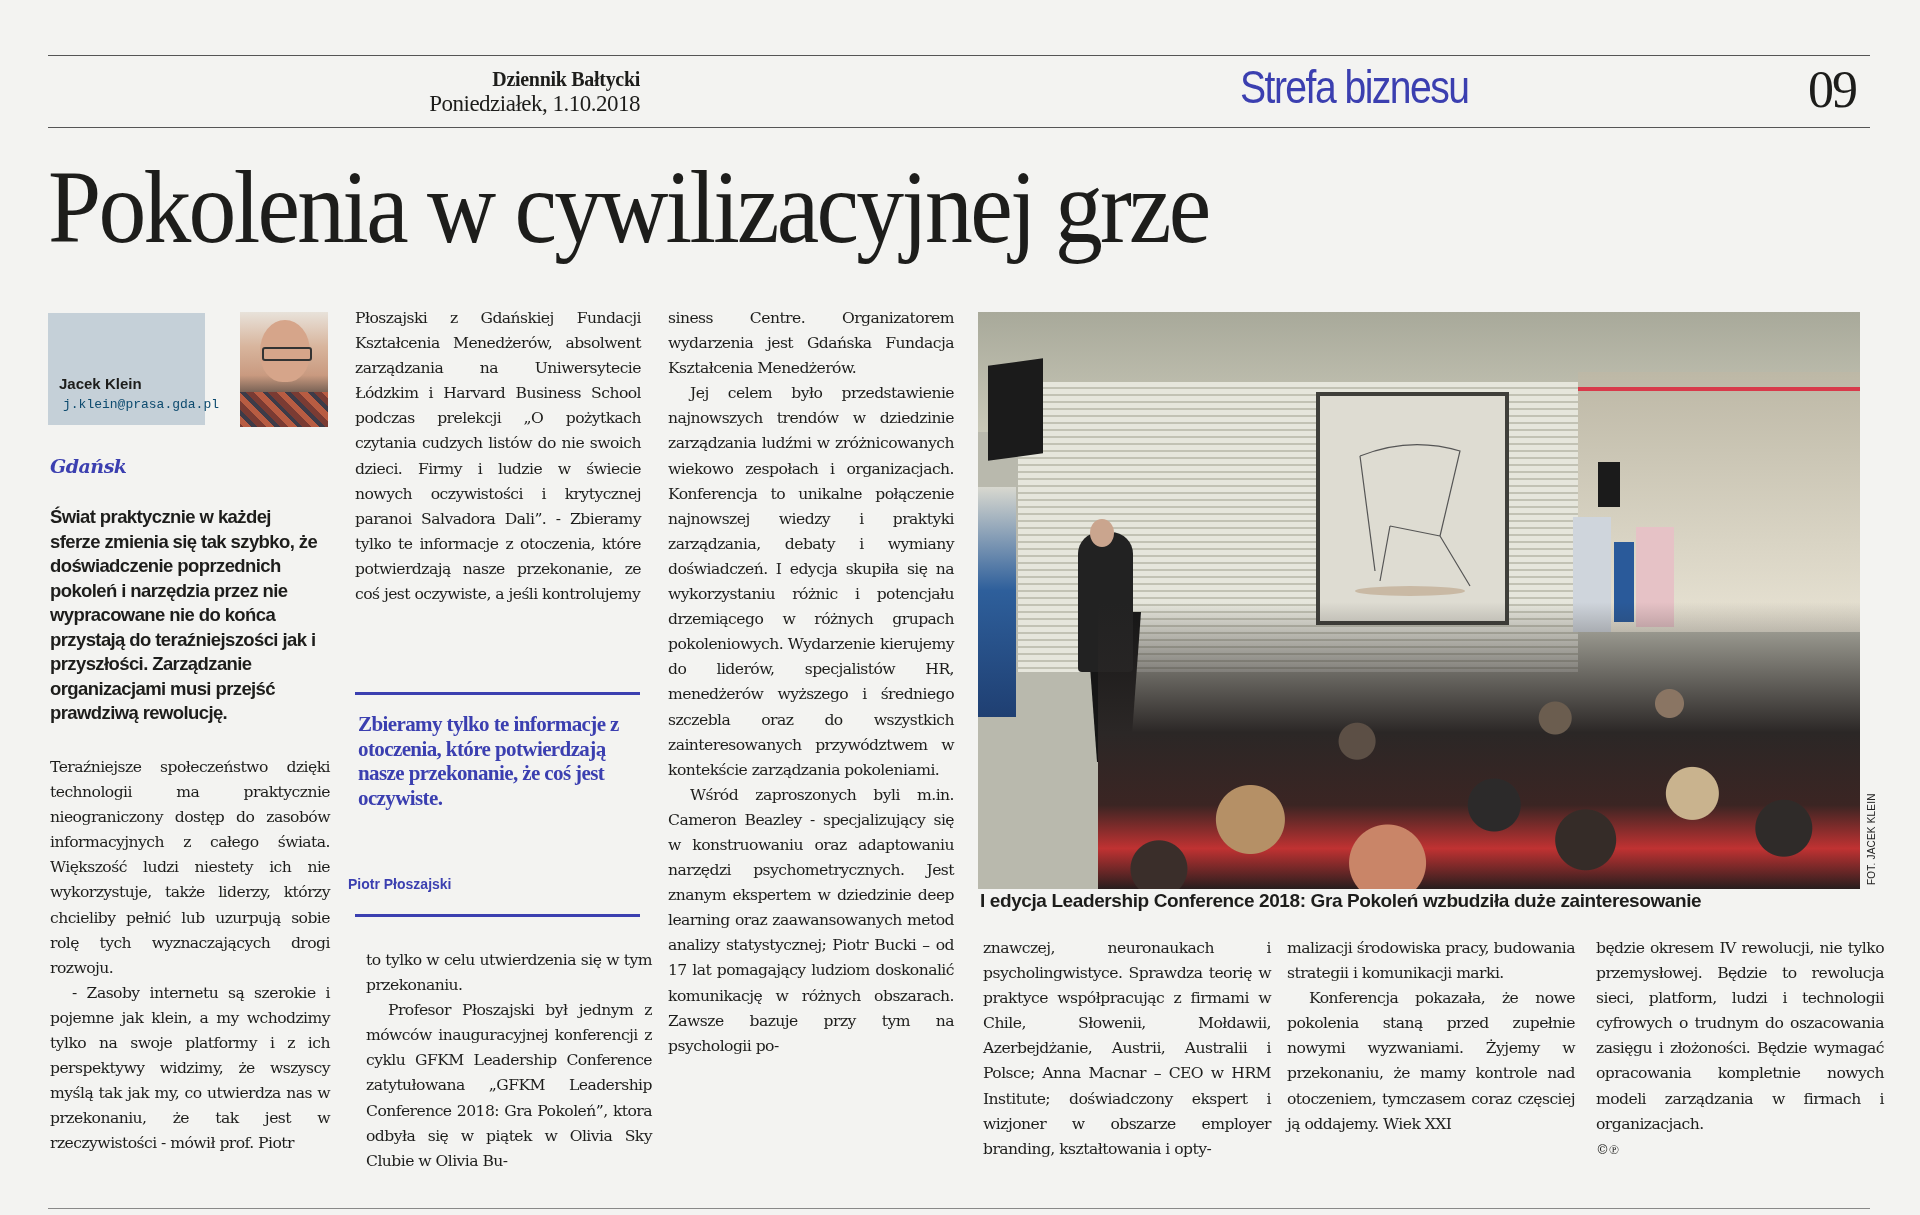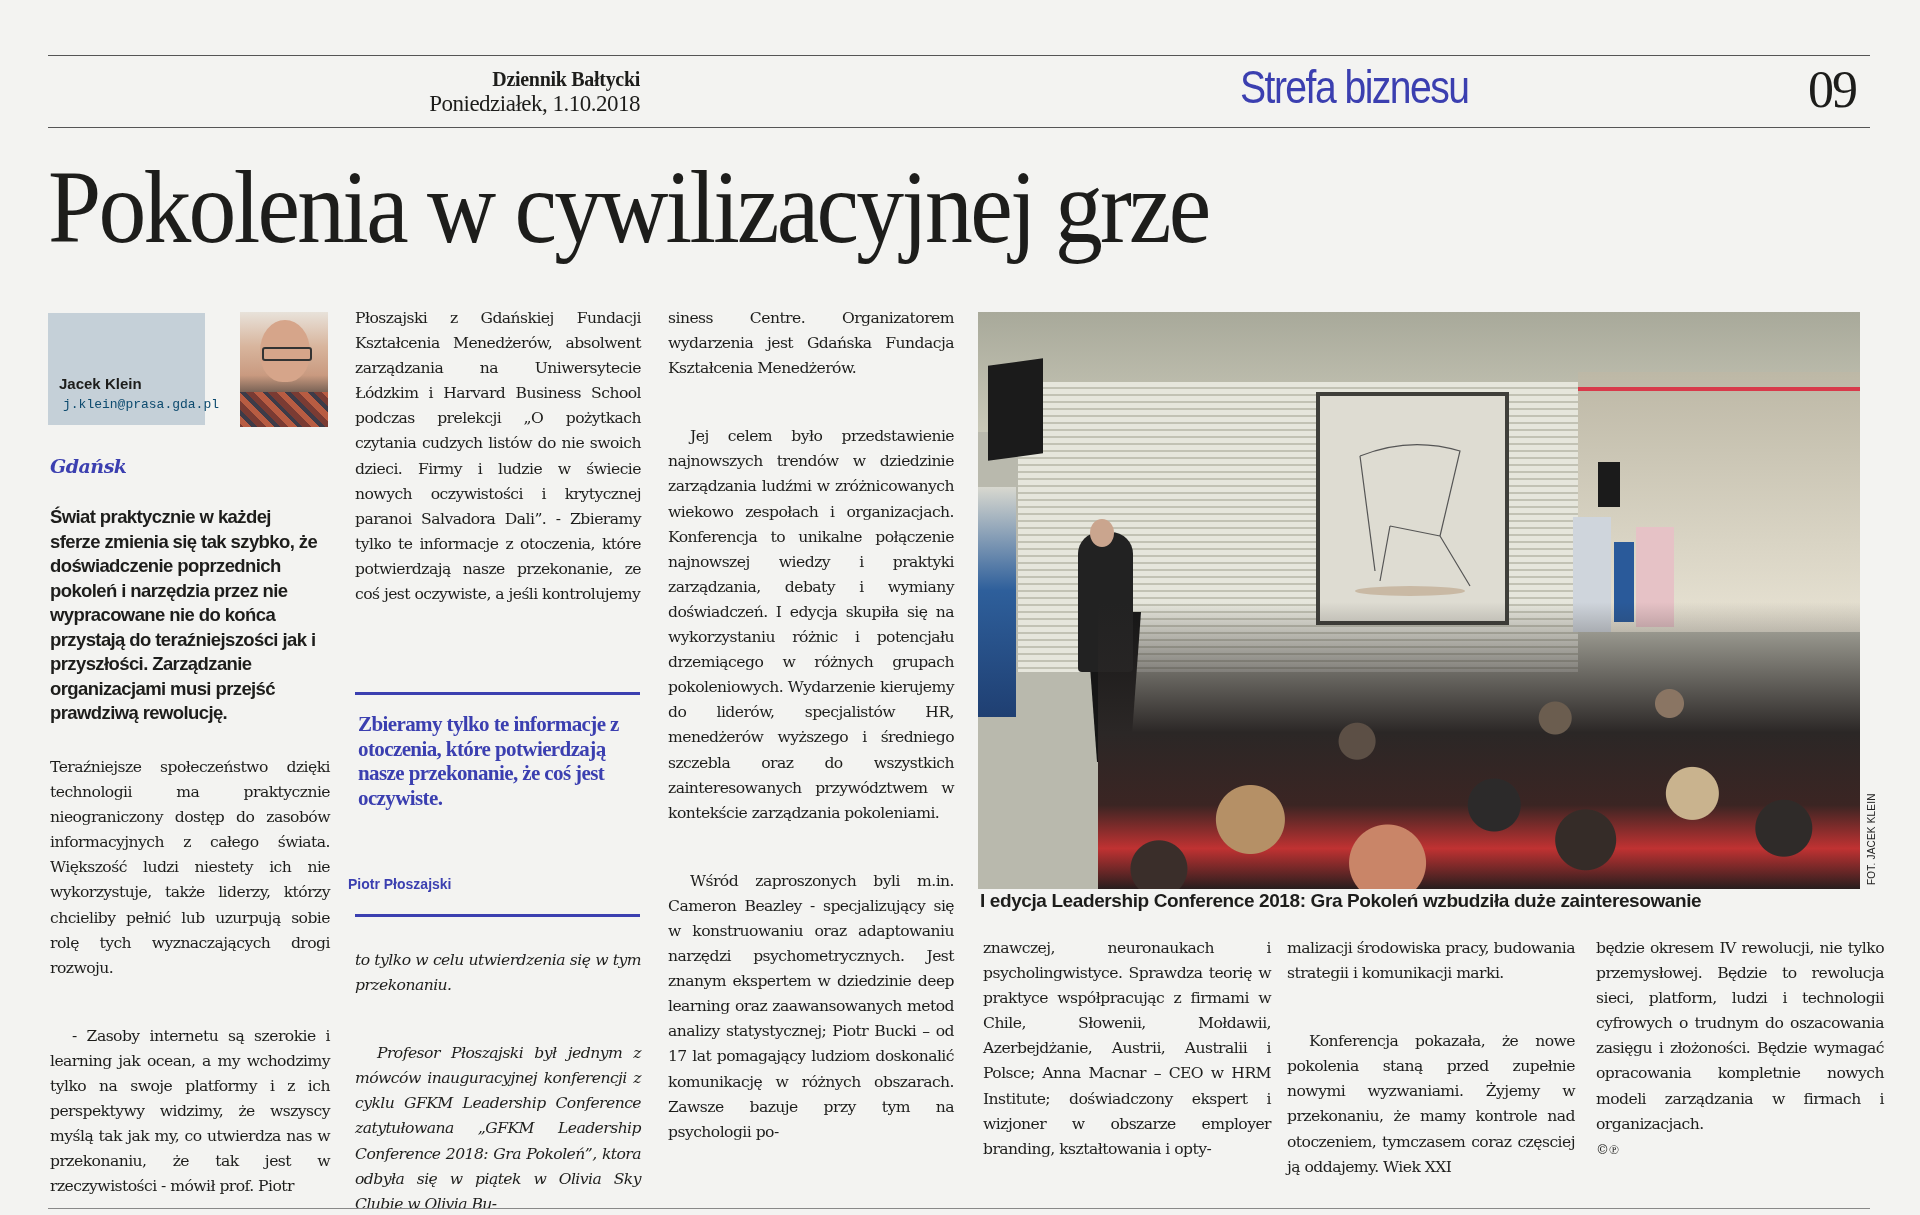--- a/index.html
+++ b/index.html
@@ -30,24 +30,24 @@
   .author-photo .glasses { position:absolute; left: 22px; top: 35px; width: 46px; height: 10px; border: 2px solid #333; border-radius: 3px; }
   .author-photo .shirt { position:absolute; left: 0; top: 80px; width: 88px; height: 40px; background: repeating-linear-gradient(45deg, #7a3b33 0 6px, #b85c42 6px 12px, #3d3b48 12px 16px); }
 
   .location { left: 50px; top: 455px; font-family: "DejaVu Serif", serif; font-style: italic; font-weight: bold; font-size: 19px; color: #3b3fb0; letter-spacing: -0.5px; }
 
   .lead { left: 50px; top: 505px; width: 275px; font-family: "Liberation Sans", sans-serif; font-weight: bold; font-size: 18.5px; line-height: 24.5px; letter-spacing: -0.6px; }
 
   
   .col { position: absolute; font-family: "DejaVu Serif", serif; font-size: 15.6px; line-height: 25.1px; letter-spacing: -0.55px; text-align: justify; }
   .col p { margin: 0; }
-  .col p.indent { text-indent: 22px; margin-top: 43px; }
+  .col p.indent { text-indent: 22px; }
   .col1 { left: 50px; top: 755px; width: 280px; }
   .col2 { left: 355px; top: 306px; width: 286px; }
-  .col2b { left: 355px; top: 948px; width: 286px; font-style: italic; }
+  .col2b { left: 366px; top: 948px; width: 286px; }
   .col3 { left: 668px; top: 306px; width: 286px; }
   .col4 { left: 983px; top: 936px; width: 288px; }
   .col5 { left: 1287px; top: 936px; width: 288px; }
   .col6 { left: 1596px; top: 936px; width: 288px; }
 
   
   .quote-rule { position: absolute; left: 355px; width: 285px; height: 3px; background: #3b3fb0; }
   .quote { left: 358px; top: 712px; width: 290px; font-family: Liberation Serif, serif; font-weight: bold; font-size: 21px; line-height: 24.5px; color: #3b3fb0; letter-spacing: -0.6px; }
   .quote-author { left: 348px; top: 876px; font-family: "Liberation Sans", sans-serif; font-weight: bold; font-size: 14px; color: #3b3fb0; text-align: right; }
 
@@ -112,21 +112,21 @@
     <div class="glasses"></div>
     <div class="shirt"></div>
 </div>
 
 <div class="abs location">Gdańsk</div>
 
 <div class="abs lead">Świat praktycznie w każdej sferze zmienia się tak szybko, że doświadczenie poprzednich pokoleń i narzędzia przez nie wypracowane nie do końca przystają do teraźniejszości jak i przyszłości. Zarządzanie organizacjami musi przejść prawdziwą rewolucję.</div>
 
 <div class="col col1">
   <p>Teraźniejsze społeczeństwo dzięki technologii ma praktycznie nieograniczony dostęp do zasobów informacyjnych z całego świata. Większość ludzi niestety ich nie wykorzystuje, także liderzy, którzy chcieliby pełnić lub uzurpują sobie rolę tych wyznaczających drogi rozwoju.</p>
-  <p class="indent">- Zasoby internetu są szerokie i learning jak ocean, a my wchodzimy tylko na swoje platformy i z ich perspektywy widzimy, że wszyscy myślą tak jak my, co utwierdza nas w przekonaniu, że tak jest w rzeczywistości - mówił prof. Piotr</p>
+  <p class="indent">- Zasoby internetu są szerokie i pojemne jak klein, a my wchodzimy tylko na swoje platformy i z ich perspektywy widzimy, że wszyscy myślą tak jak my, co utwierdza nas w przekonaniu, że tak jest w rzeczywistości - mówił prof. Piotr</p>
 </div>
 
 <div class="col col2">
   <p>Płoszajski z Gdańskiej Fundacji Kształcenia Menedżerów, absolwent zarządzania na Uniwersytecie Łódzkim i Harvard Business School podczas prelekcji „O pożytkach czytania cudzych listów do nie swoich dzieci. Firmy i ludzie w świecie nowych oczywistości i krytycznej paranoi Salvadora Dali”. - Zbieramy tylko te informacje z otoczenia, które potwierdzają nasze przekonanie, ze coś jest oczywiste, a jeśli kontrolujemy</p>
 </div>
 
 <div class="quote-rule" style="top:692px;"></div>
 <div class="abs quote">Zbieramy tylko te informacje z otoczenia, które potwierdzają nasze przekonanie, że coś jest oczywiste.</div>
 <div class="abs quote-author">Piotr Płoszajski</div>
 <div class="quote-rule" style="top:914px;"></div>

